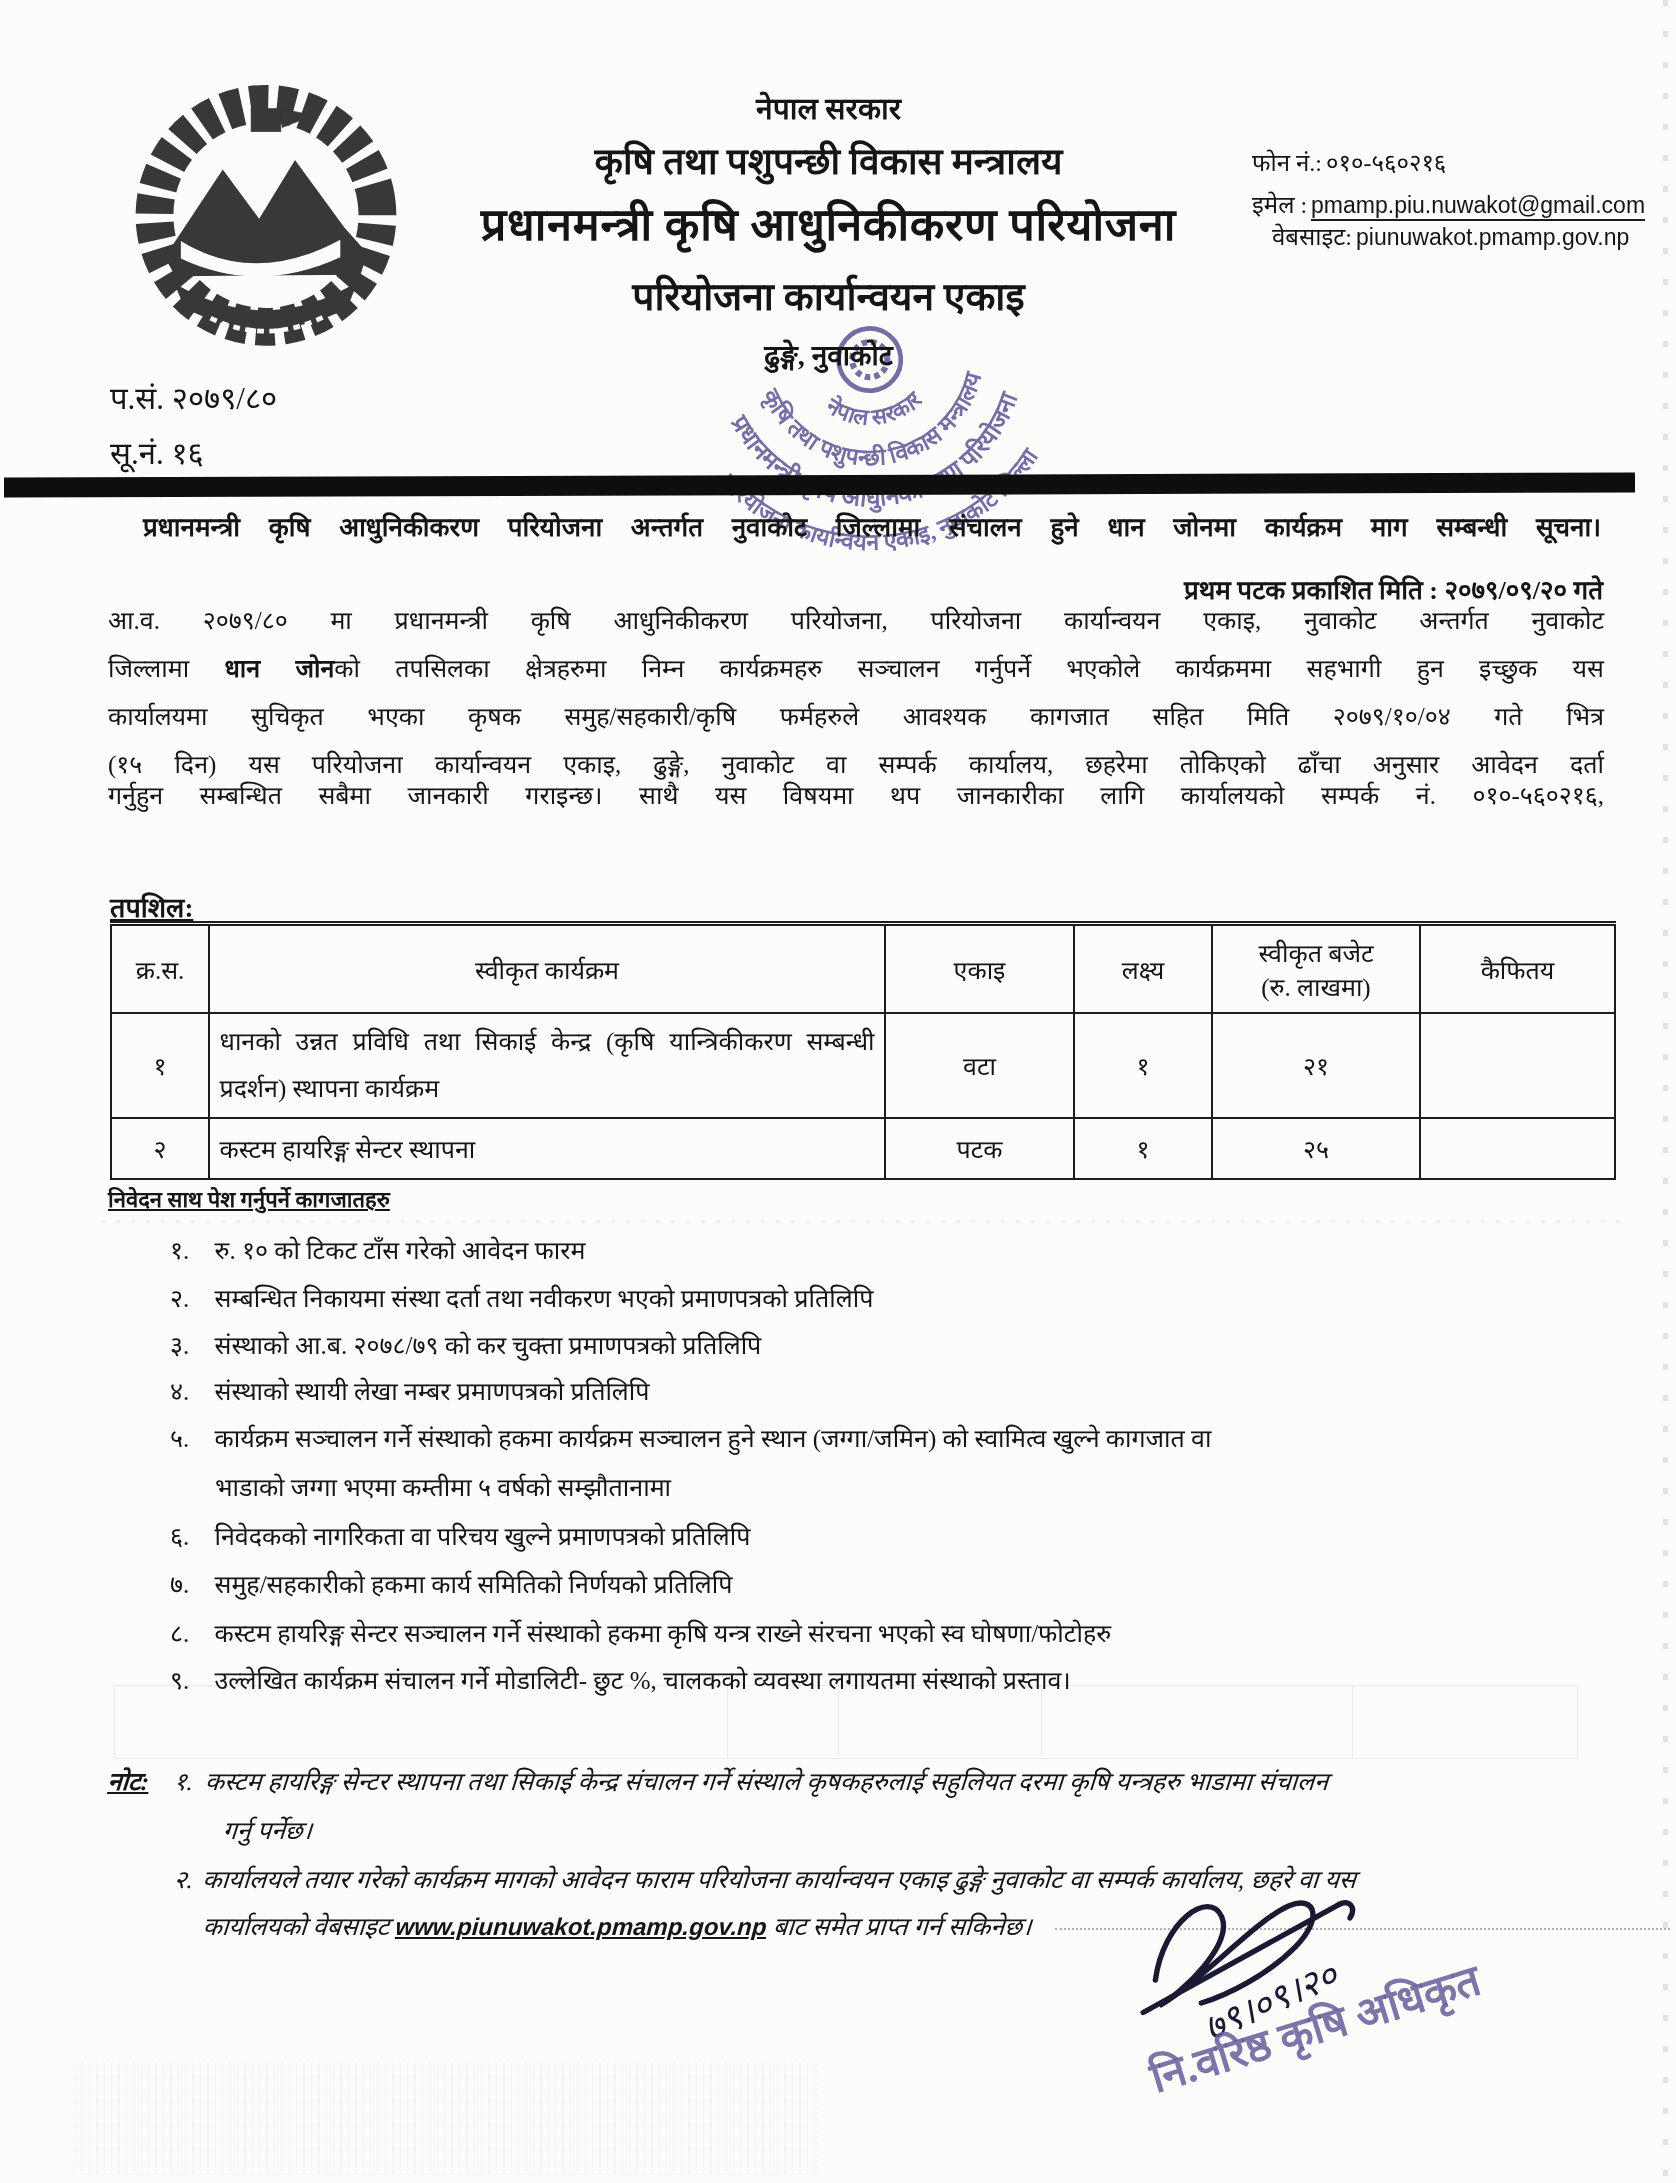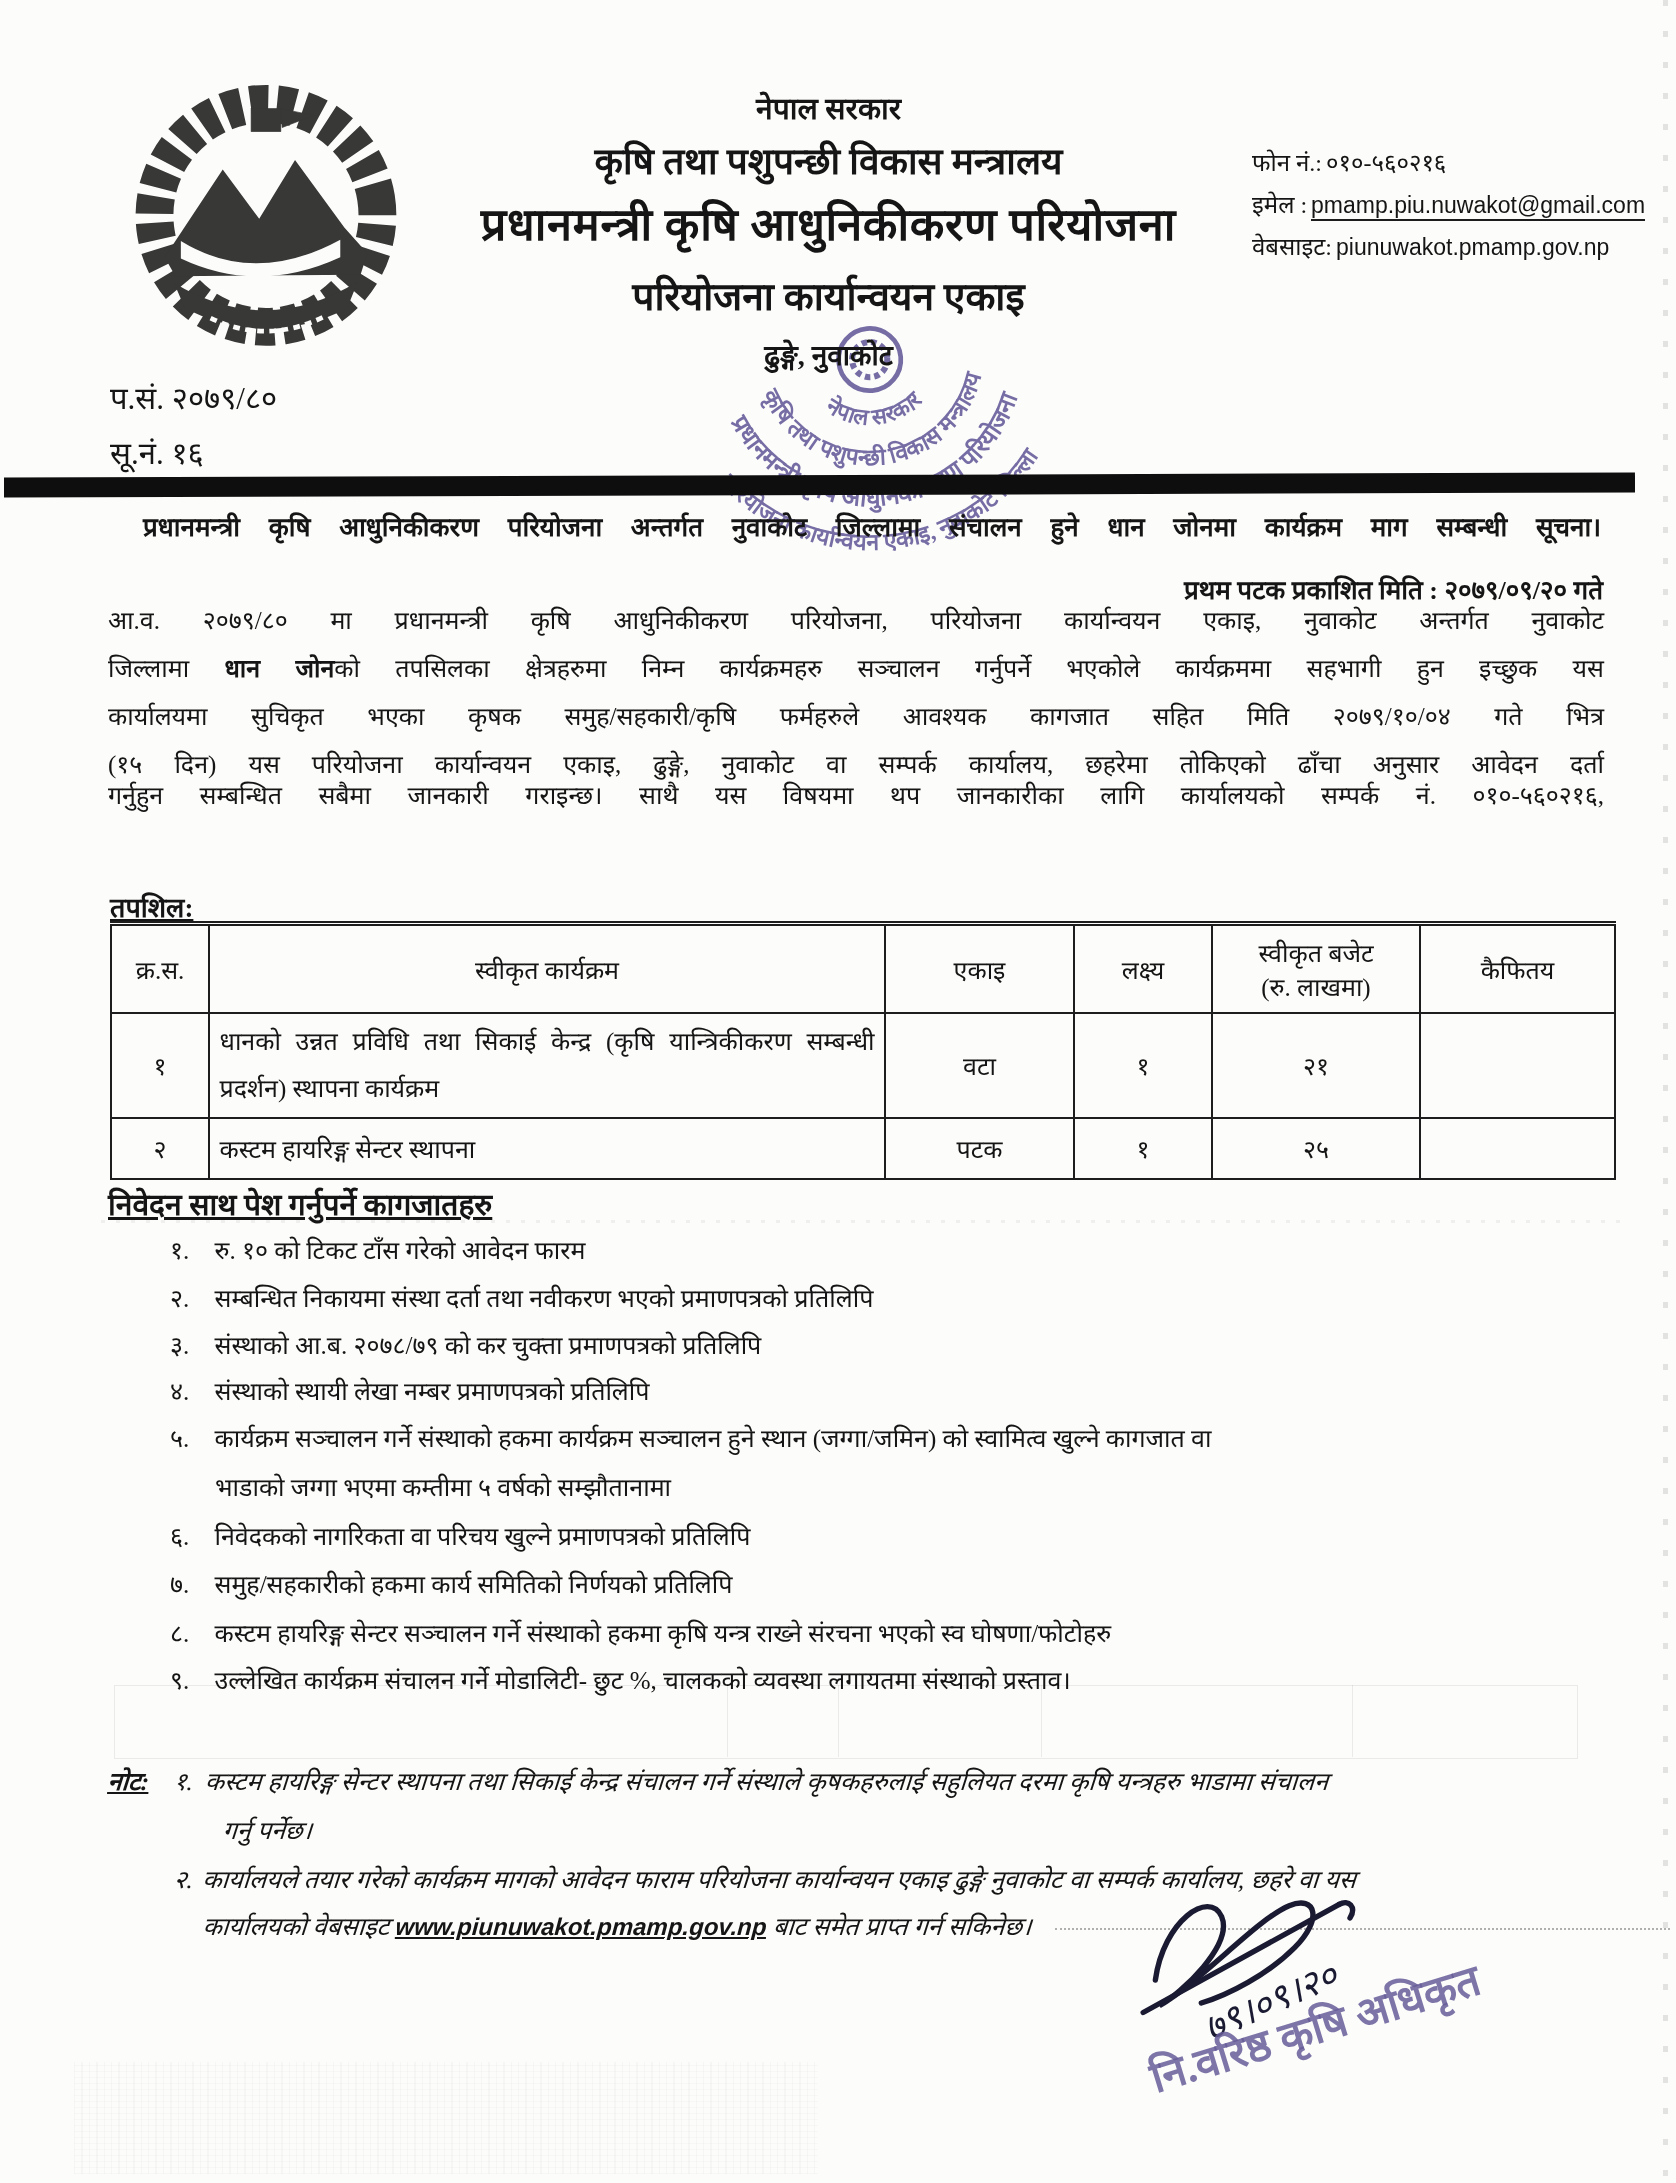--- a/index.html
+++ b/index.html
@@ -22,21 +22,21 @@
   .t-gov{top:87px;font-size:30px;font-weight:600;}
   .t-min{top:134px;font-size:37px;font-weight:bold;}
   .t-proj{top:192px;font-size:45px;font-weight:bold;letter-spacing:0.7px;}
   .t-unit{top:268px;font-size:39px;font-weight:bold;z-index:5;}
   .t-loc{top:335px;font-size:28px;font-weight:600;z-index:6;}
 
   .contact{left:1252px;font-size:24px;z-index:2;}
   .contact .lbl{margin-right:4px;}
   .c-phone{top:145px;}
   .c-email{top:187px;}
-  .c-web{top:229px;}
+  .c-web{top:219px;margin-left:20px;}
   .u-line{border-bottom:2.7px solid #1c1c1c;padding-bottom:1.4px;font-family:"Liberation Sans","DejaVu Sans",sans-serif;font-size:23px;}
   .web-val{font-family:"Liberation Sans","DejaVu Sans",sans-serif;font-size:23px;}
 
   .ref-ps{left:110px;top:376px;font-size:31px;z-index:6;}
   .ref-su{left:110px;top:431px;font-size:31px;z-index:6;}
 
   
   .black-bar{left:4px;top:475px;width:1631px;height:20px;background:#0e0e0e;transform:rotate(-0.18deg);z-index:4;}
 
   
@@ -52,21 +52,21 @@
 
   
   .detail-table{left:110px;top:921px;width:1505px;border-collapse:collapse;table-layout:fixed;font-size:25px;}
   .detail-table td,.detail-table th{border:2px solid #1d1d1d;padding:4px 9.5px;vertical-align:middle;font-weight:normal;}
   .detail-table{border-top:5.4px double #1d1d1d;}
   .th-c{text-align:center;}
   .row-program{text-align:justify;line-height:1.9;}
   .cell-c{text-align:center;}
 
   
-  .docs-heading{left:108px;top:1183px;font-size:30px;font-weight:bold;text-decoration:underline;}
+  .docs-heading{left:108px;top:1183px;font-size:22px;font-weight:bold;text-decoration:underline;}
   .doc-item{left:170px;width:1460px;font-size:25px;display:flex;gap:13.5px;white-space:nowrap;}
   .doc-num{min-width:31px;}
   .d0{top:1232px;} .d1{top:1280px;} .d2{top:1327px;} .d3{top:1373px;} .d4{top:1420px;}
   .d5{top:1469px;padding-left:45px;} .d6{top:1518px;} .d7{top:1566px;} .d8{top:1615px;} .d9{top:1662px;}
 
   
   .ghost-box{left:114px;top:1685px;width:1462px;height:72px;border:1.4px solid rgba(0,0,0,0.07);}
   .ghost-v{top:1685px;width:1.4px;height:72px;background:rgba(0,0,0,0.07);}
 
   

